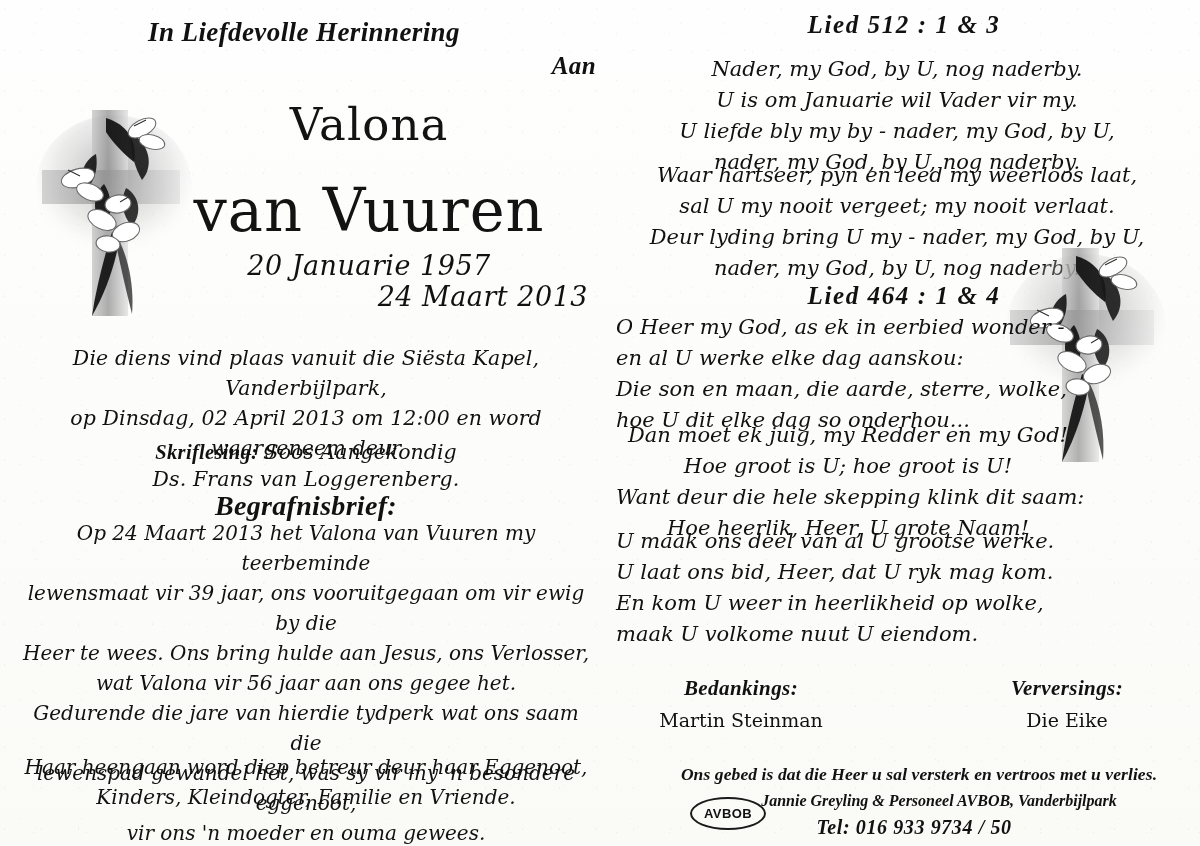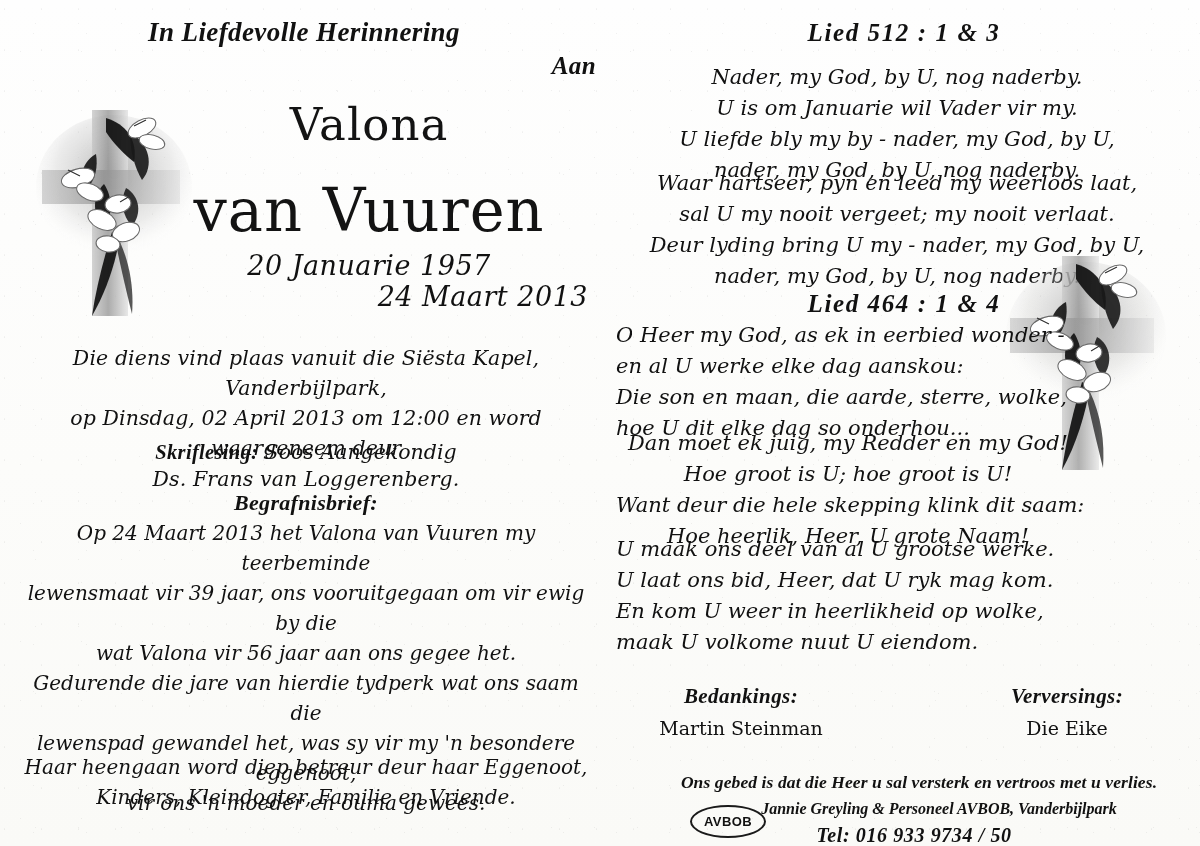--- a/index.html
+++ b/index.html
@@ -17,21 +17,21 @@
   
   .grain{position:absolute;inset:0;pointer-events:none;opacity:.05;
     background-image:
       radial-gradient(circle at 12% 22%, #000 0.5px, transparent 0.6px),
       radial-gradient(circle at 63% 71%, #000 0.5px, transparent 0.6px),
       radial-gradient(circle at 34% 88%, #000 0.5px, transparent 0.6px),
       radial-gradient(circle at 82% 35%, #000 0.5px, transparent 0.6px);
     background-size:37px 41px,53px 47px,61px 59px,43px 67px;}
 
   .col-left{position:absolute;left:0;top:0;width:608px;height:718px;}
-  .col-right{position:absolute;left:608px;top:16px;width:592px;height:688px;}
+  .col-right{position:absolute;left:608px;top:8px;width:592px;height:688px;}
 
   
   .hdr-serif{font-family:"Liberation Serif",serif;font-style:italic;font-weight:700;
     letter-spacing:.4px;}
 
   .memorial-line1{position:absolute;left:0;right:0;top:18px;text-align:center;
     font-size:27px;line-height:1.1;}
   .memorial-line2{position:absolute;left:0;right:12px;top:52px;text-align:right;
     font-size:25px;line-height:1.1;margin-left:24px;}
 
@@ -48,21 +48,21 @@
 
   .service{position:absolute;left:18px;right:14px;top:343px;text-align:center;
     font-style:italic;font-size:20.5px;line-height:1.47;letter-spacing:.1px;}
 
   .skriflesing{position:absolute;left:18px;right:14px;top:440px;text-align:center;
     font-size:20.5px;font-style:italic;}
   .skriflesing b{font-weight:700;font-family:"Liberation Serif",serif;font-style:italic;
     letter-spacing:.3px;}
 
   .begraf-head{position:absolute;left:18px;right:14px;top:490px;text-align:center;
-    font-weight:700;font-style:italic;font-size:22px;
+    font-weight:700;font-style:italic;font-size:28px;
     font-family:"Liberation Serif",serif;letter-spacing:.3px;}
 
   .begraf-body{position:absolute;left:20px;right:16px;top:518px;text-align:center;
     font-style:italic;font-size:20px;line-height:1.5;}
   .begraf-body p{margin:0;}
 
   .mourn{position:absolute;left:20px;right:16px;top:752px;text-align:center;
     font-style:italic;font-size:20px;line-height:1.5;}
 
   
@@ -179,20 +179,21 @@
     <div class="skriflesing">
       <b>Skriflesing:</b>
       <span>Soos Aangekondig</span>
     </div>
 
     <div class="begraf-head">Begrafnisbrief:</div>
 
     <div class="begraf-body">
       <p>Op 24 Maart 2013 het Valona van Vuuren my teerbeminde</p>
       <p>lewensmaat vir 39 jaar, ons vooruitgegaan om vir ewig by die</p>
+      <p>Heer te wees.  Ons bring hulde aan Jesus, ons Verlosser,</p>
       <p>wat Valona vir 56 jaar aan ons gegee het.</p>
       <p>Gedurende die jare van hierdie tydperk wat ons saam die</p>
       <p>lewenspad gewandel het, was sy vir my 'n besondere eggenoot,</p>
       <p>vir ons 'n moeder en ouma gewees.</p>
 
     </div>
 
     <div class="mourn">
       <div>Haar heengaan word diep betreur deur haar Eggenoot,</div>
       <div>Kinders, Kleindogter, Familie en Vriende.</div>

